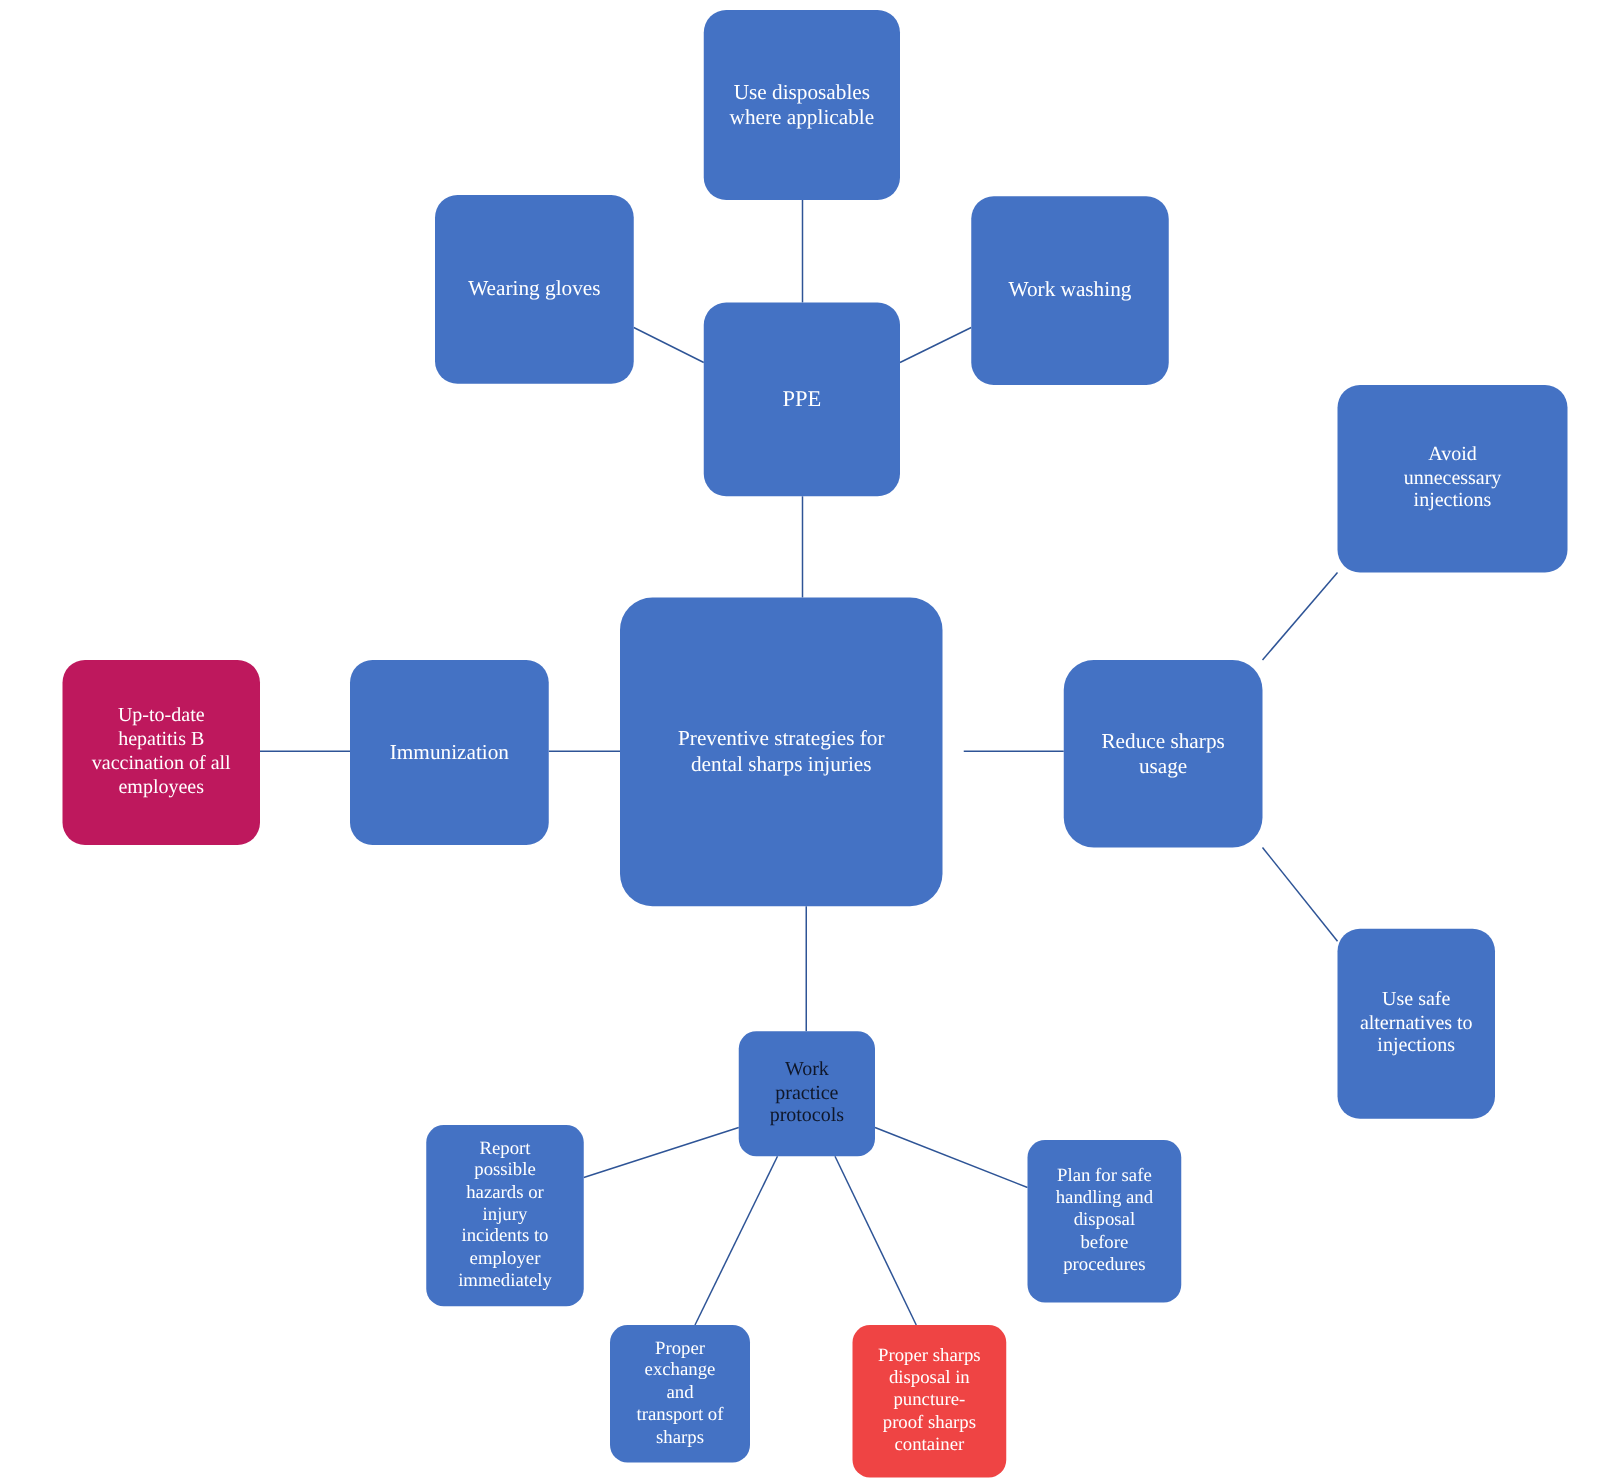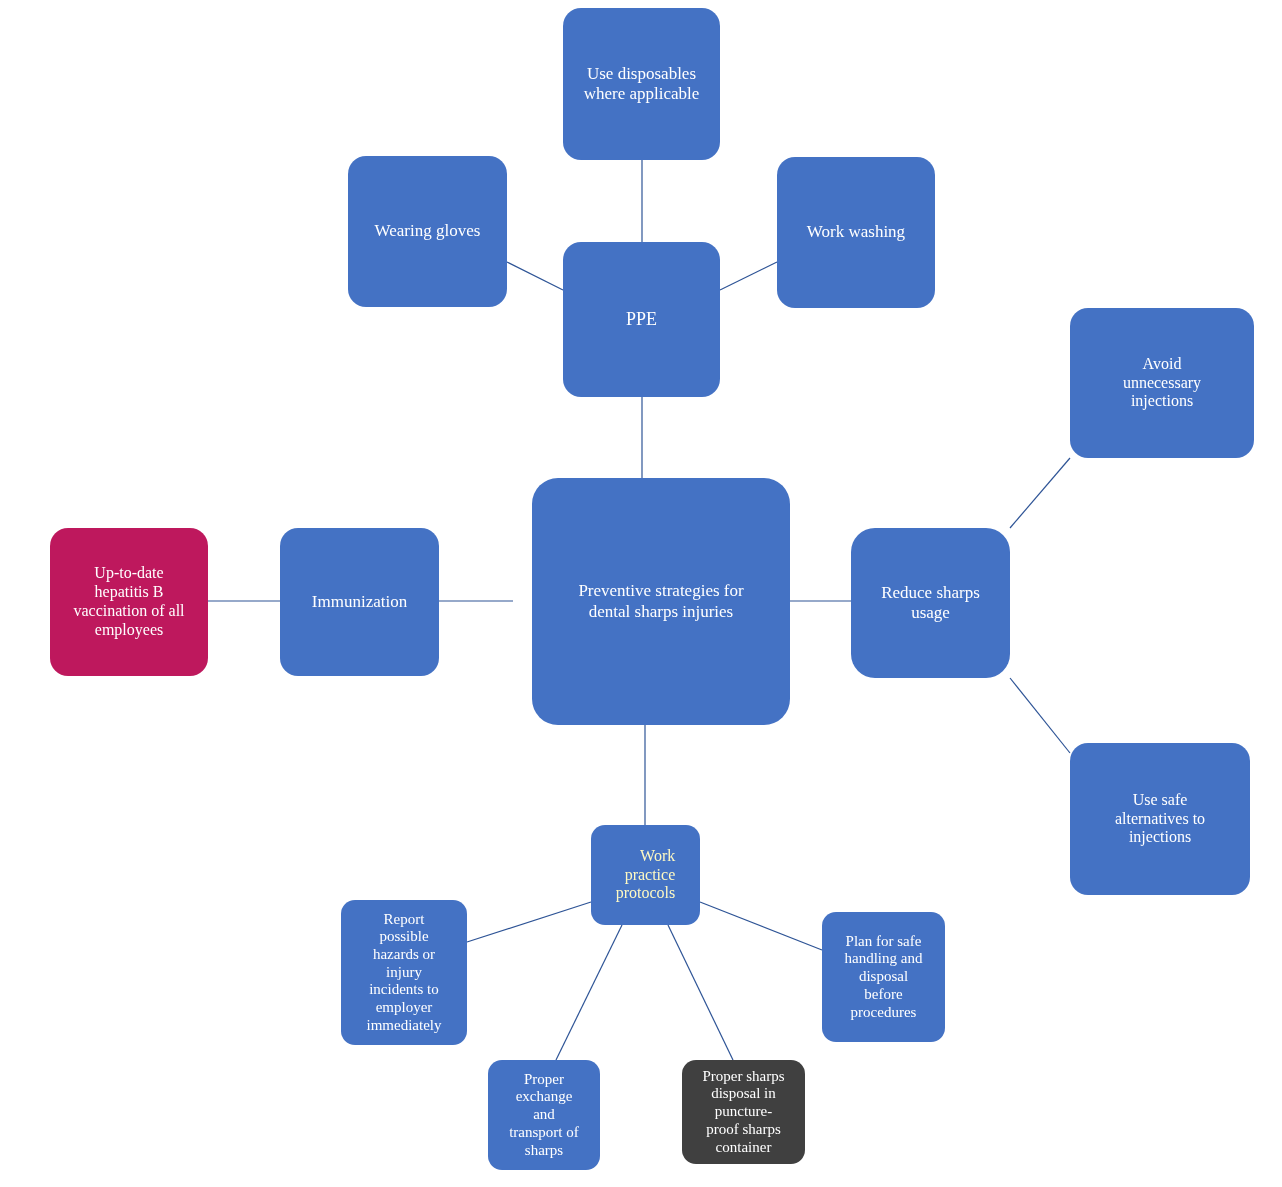--- a/index.html
+++ b/index.html
@@ -60,21 +60,21 @@
       <line x1="771" y1="601" x2="851" y2="601" stroke="#2e5496" stroke-width="1.2"></line>
       <line x1="1010" y1="528" x2="1070" y2="458" stroke="#2e5496" stroke-width="1.2"></line>
       <line x1="1010" y1="678" x2="1070" y2="753" stroke="#2e5496" stroke-width="1.2"></line>
       <line x1="645" y1="725" x2="645" y2="825" stroke="#2e5496" stroke-width="1.2"></line>
       <line x1="591" y1="902" x2="467" y2="942" stroke="#2e5496" stroke-width="1.2"></line>
       <line x1="622" y1="925" x2="556" y2="1060" stroke="#2e5496" stroke-width="1.2"></line>
       <line x1="668" y1="925" x2="733" y2="1060" stroke="#2e5496" stroke-width="1.2"></line>
       <line x1="700" y1="902" x2="822" y2="950" stroke="#2e5496" stroke-width="1.2"></line>
     </svg>
 
-  <div class="node root fs-17" style="left: 532px; top: 478px; width: 258px; height: 247px; background: rgb(68, 114, 196); color: rgb(255, 255, 255);">Preventive strategies for
+  <div class="node root fs-17" style="left: 496px; top: 478px; width: 258px; height: 247px; background: rgb(68, 114, 196); color: rgb(255, 255, 255);">Preventive strategies for
 dental sharps injuries</div>
 
   <div class="node fs-18" style="left: 563px; top: 242px; width: 157px; height: 155px; background: rgb(68, 114, 196); color: rgb(255, 255, 255);">PPE</div>
 
   <div class="node fs-17" style="left: 563px; top: 8px; width: 157px; height: 152px; background: rgb(68, 114, 196); color: rgb(255, 255, 255);">Use disposables
 where applicable</div>
 
   <div class="node fs-17" style="left: 348px; top: 156px; width: 159px; height: 151px; background: rgb(68, 114, 196); color: rgb(255, 255, 255);">Wearing gloves</div>
 
   <div class="node fs-17" style="left: 777px; top: 157px; width: 158px; height: 151px; background: rgb(68, 114, 196); color: rgb(255, 255, 255);">Work washing</div>
@@ -86,43 +86,43 @@
 vaccination of all
 employees</div>
 
   <div class="node fs-17" style="left: 851px; top: 528px; width: 159px; height: 150px; background: rgb(68, 114, 196); color: rgb(255, 255, 255); border-radius: 24px;">Reduce sharps
 usage</div>
 
   <div class="node fs-16" style="left: 1070px; top: 308px; width: 184px; height: 150px; background: rgb(68, 114, 196); color: rgb(255, 255, 255);">Avoid
 unnecessary
 injections</div>
 
-  <div class="node fs-16" style="left: 1070px; top: 743px; width: 180px; height: 152px; background: rgb(68, 114, 196); color: rgb(255, 255, 255);">Use safe
+  <div class="node fs-16" style="left: 1070px; top: 743px; width: 126px; height: 152px; background: rgb(68, 114, 196); color: rgb(255, 255, 255);">Use safe
 alternatives  to
 injections</div>
 
-  <div class="node small-r fs-16" style="left: 591px; top: 825px; width: 109px; height: 100px; background: rgb(68, 114, 196); color: #fef9c3; text-align: right;">Work
+  <div class="node small-r fs-16" style="left: 591px; top: 825px; width: 109px; height: 100px; background: rgb(68, 114, 196); color: #0f172a;">Work
 practice
 protocols</div>
 
   <div class="node small-r fs-15" style="left: 341px; top: 900px; width: 126px; height: 145px; background: rgb(68, 114, 196); color: rgb(255, 255, 255);">Report
 possible
 hazards or
 injury
 incidents to
 employer
 immediately</div>
 
   <div class="node small-r fs-15" style="left: 488px; top: 1060px; width: 112px; height: 110px; background: rgb(68, 114, 196); color: rgb(255, 255, 255);">Proper
 exchange
 and
 transport of
 sharps</div>
 
-  <div class="node small-r fs-15" style="left: 682px; top: 1060px; width: 123px; height: 104px; background: #404040; color: rgb(255, 255, 255);">Proper sharps
+  <div class="node small-r fs-15" style="left: 682px; top: 1060px; width: 123px; height: 122px; background: #ef4444; color: rgb(255, 255, 255);">Proper sharps
 disposal in
 puncture-
 proof sharps
 container</div>
 
   <div class="node small-r fs-15" style="left: 822px; top: 912px; width: 123px; height: 130px; background: rgb(68, 114, 196); color: rgb(255, 255, 255);">Plan for safe
 handling and
 disposal
 before
 procedures</div>

